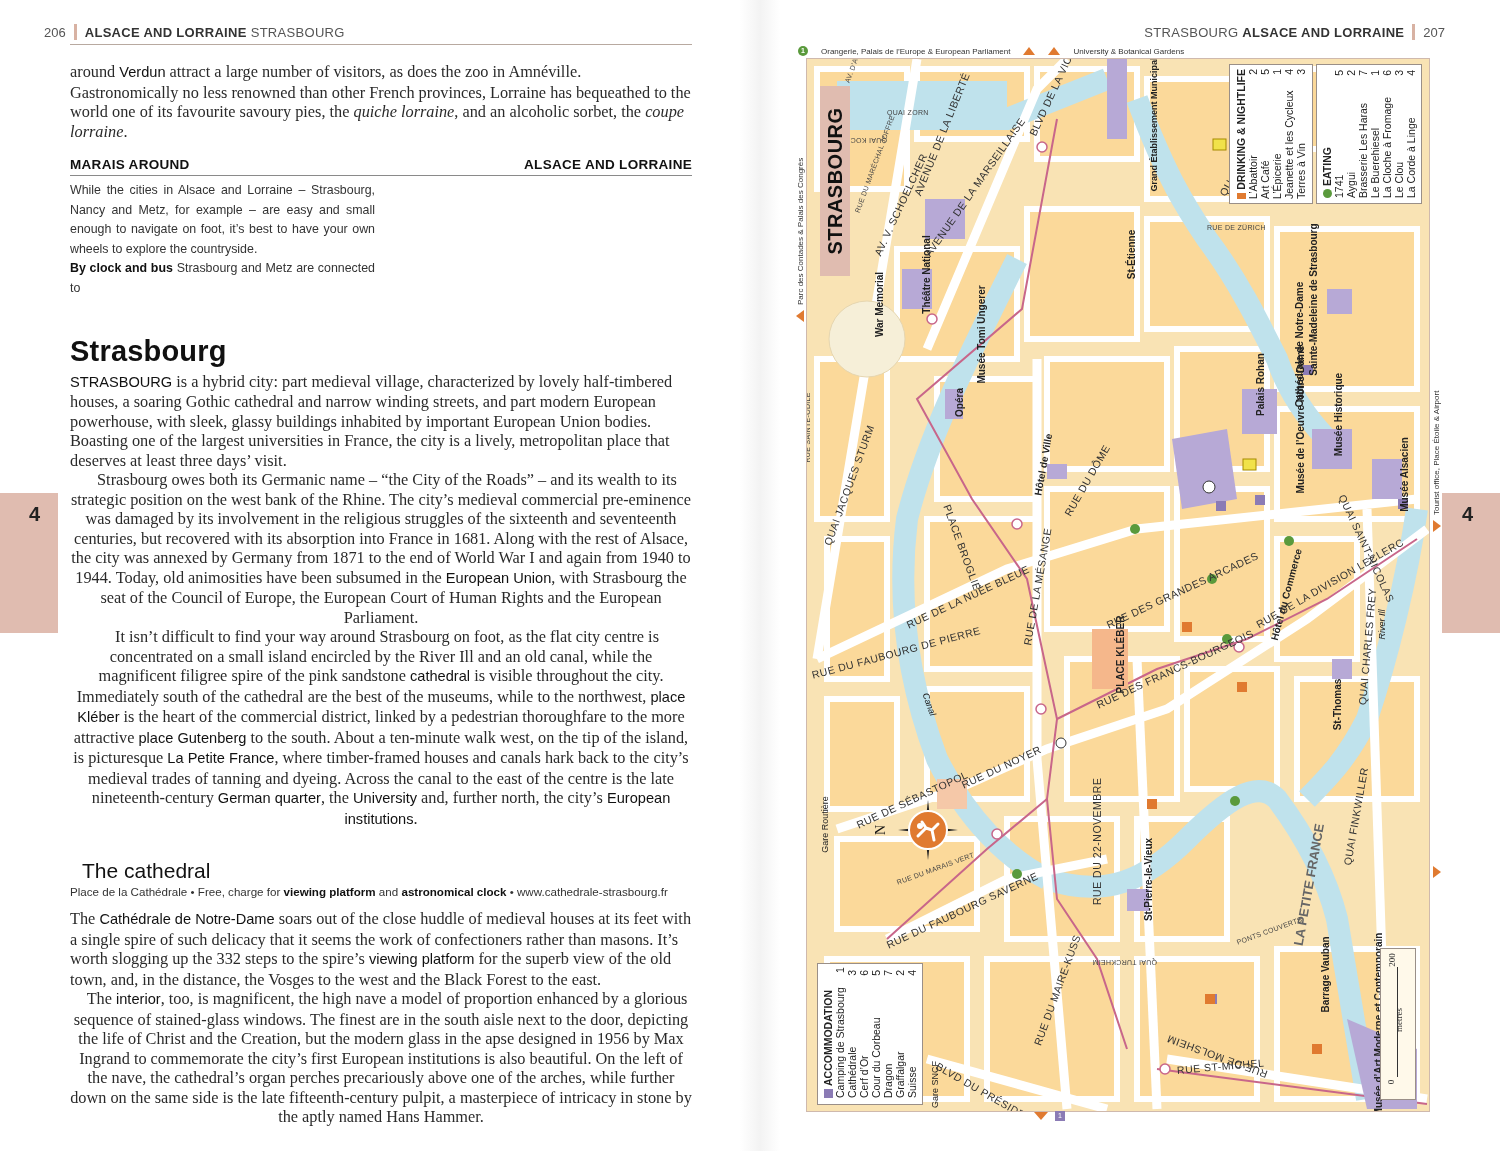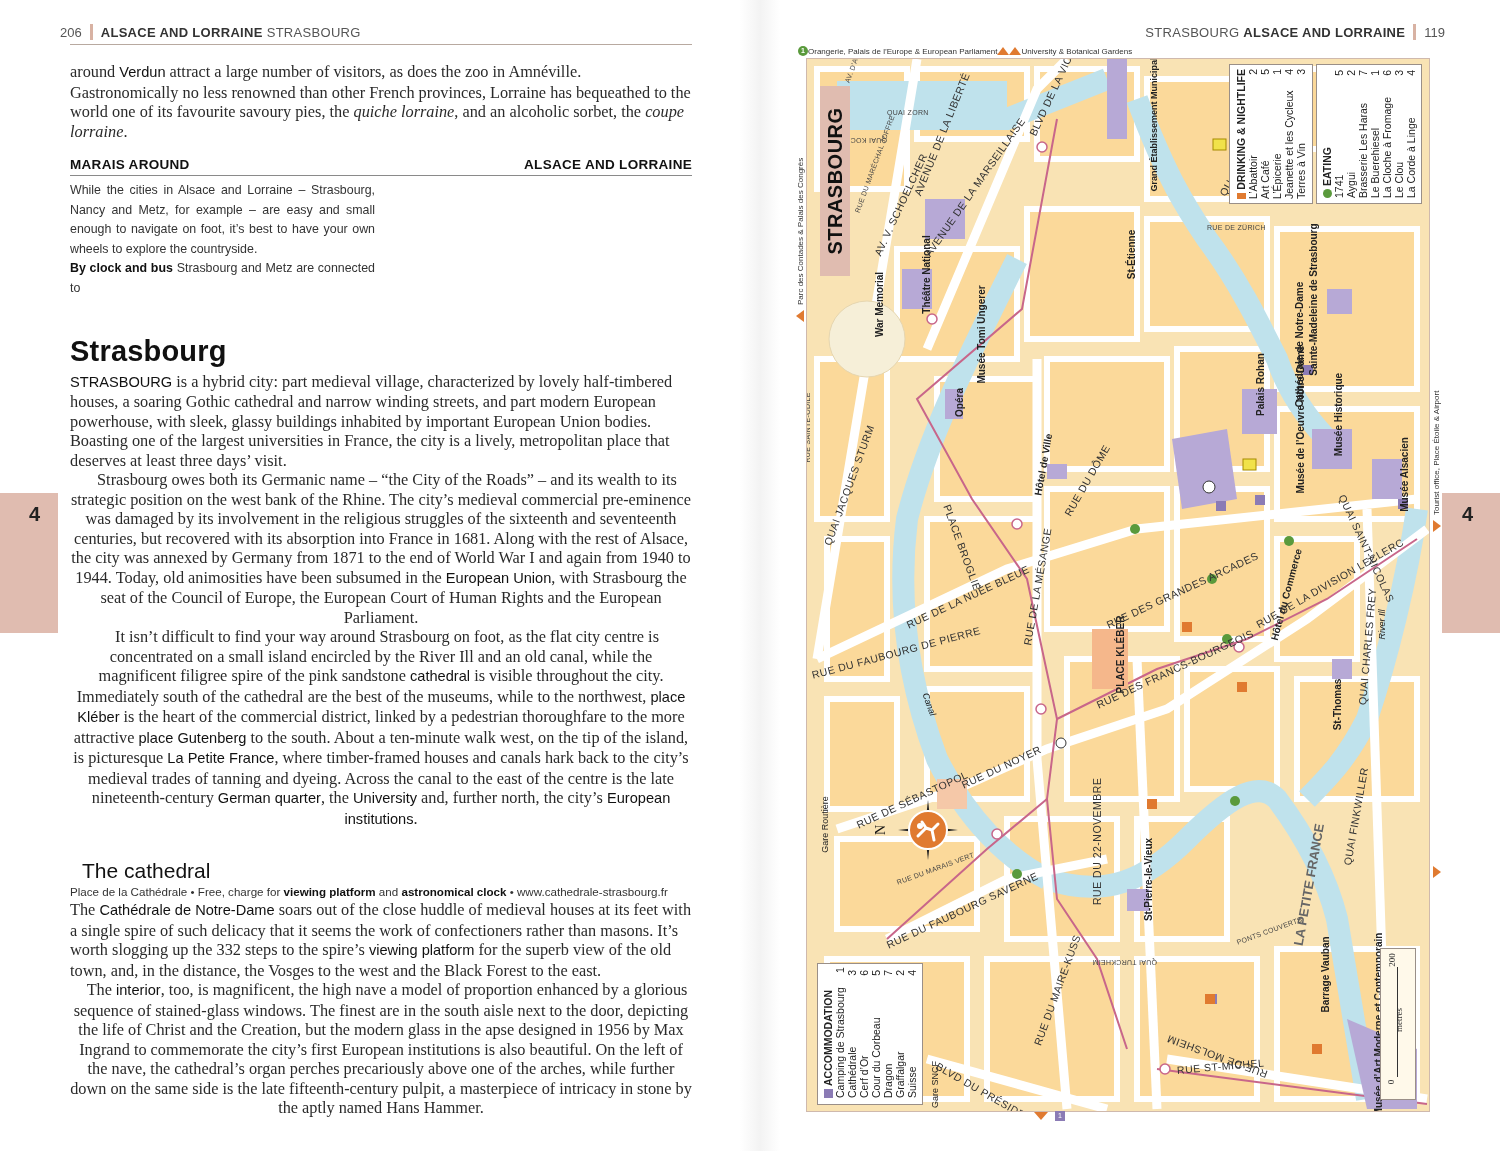--- a/index.html
+++ b/index.html
@@ -1,21 +1,21 @@
 <!DOCTYPE html>
 <html><head>
 <meta charset="utf-8">
 <style>
   html, body { margin: 0; padding: 0; background: #ffffff; }
   body { width: 1500px; height: 1151px; position: relative; overflow: hidden; font-family: "Liberation Serif", serif; color: #2a2a2a; }
   .spread-gutter { position: absolute; left: 740px; top: 0; width: 40px; height: 1151px; background: linear-gradient(to right, #ffffff, #f3f3f3 50%, #ffffff); }
 
   
   .run-head { position: absolute; top: 24px; font-family: "Liberation Sans", sans-serif; font-size: 13px; color: #333; display: flex; align-items: center; }
-  .run-head.left { left: 60px; width: 648px; }
+  .run-head.left { left: 44px; width: 648px; }
   .run-head.right { right: 55px; width: 640px; justify-content: flex-end; }
   .run-head .pnum { color: #555; font-size: 13px; }
   .run-head .bar { display: inline-block; width: 3px; height: 16px; background: #d8b2a3; margin: 0 8px; }
   .run-head .bold { font-weight: bold; letter-spacing: 0.3px; margin-right: 4px; }
   .run-head .light { font-weight: normal; color: #555; letter-spacing: 0.3px; }
   .rule-left { position: absolute; left: 70px; top: 44px; width: 622px; height: 1px; background: #b8a9a0; }
 
   
   .chap-tab { position: absolute; top: 493px; width: 58px; height: 140px; background: #e0bcb0; font-family: "Liberation Sans", sans-serif; font-weight: bold; font-size: 20px; color: #222; }
   .chap-tab.left { left: 0; }
@@ -30,27 +30,27 @@
   .kw { font-family: "Liberation Sans", sans-serif; font-size: 14.6px; color: #111; margin-top: 16px; }
   .it { font-style: italic; }
 
   .ga-head { margin-top: 16px; display: flex; justify-content: space-between; font-family: "Liberation Sans", sans-serif; font-weight: bold; font-size: 13.5px; letter-spacing: 0.3px; color: #111; border-bottom: 1px solid #8a8a8a; padding-bottom: 3px; }
   .ga-cols { display: flex; justify-content: space-between; margin-top: 5px; font-family: "Liberation Sans", sans-serif; font-size: 12.4px; line-height: 19.6px; color: #333; }
   .ga-col { width: 305px; text-align: justify; }
   .ga-col b { color: #111; }
 
   .h-city { font-family: "Liberation Sans", sans-serif; font-weight: bold; font-size: 29px; color: #111; margin: 36px 0 4px 0; letter-spacing: 0.2px; }
   .h-sub { font-family: "Liberation Sans", sans-serif; font-size: 21px; color: #111; margin: 30px 0 2px 12px; }
-  .info-line { font-family: "Liberation Sans", sans-serif; font-size: 11.6px; color: #333; margin: 2px 0 2px 0; }
+  .info-line { font-family: "Liberation Sans", sans-serif; font-size: 11.6px; color: #333; margin: 2px 0 11px 0; }
   .info-line b { color: #111; }
 
   
   .map-wrap { position: absolute; left: 806px; top: 58px; width: 622px; height: 1052px; border: 1px solid #cfb9ad; overflow: hidden; background: #f9e3b4; }
   .map-wrap svg { position: absolute; left: 0; top: 0; }
-  .map-top-note { position: absolute; left: 798px; top: 46px; font-family: "Liberation Sans", sans-serif; font-size: 8px; color: #333; display: flex; align-items: center; gap: 0; }
+  .map-top-note { position: absolute; left: 798px; top: 46px; font-family: "Liberation Sans", sans-serif; font-size: 8px; color: #333; display: flex; align-items: center; gap: 13px; }
   .num-dot { display: inline-block; width: 10px; height: 10px; border-radius: 50%; background: #5a9a3c; color: #fff; font-size: 7px; text-align: center; line-height: 10px; font-weight: bold; }
   .tri-up { display: inline-block; width: 0; height: 0; border-left: 6px solid transparent; border-right: 6px solid transparent; border-bottom: 8px solid #e07a30; }
   .side-note { position: absolute; font-family: "Liberation Sans", sans-serif; font-size: 8px; color: #333; white-space: nowrap; transform-origin: left top; }
   .tri-left { position: absolute; width: 0; height: 0; border-top: 6px solid transparent; border-bottom: 6px solid transparent; border-right: 8px solid #e07a30; }
   .tri-right { position: absolute; width: 0; height: 0; border-top: 6px solid transparent; border-bottom: 6px solid transparent; border-left: 8px solid #e07a30; }
   .tri-down { position: absolute; width: 0; height: 0; border-left: 7px solid transparent; border-right: 7px solid transparent; border-top: 8px solid #e07a30; }
 
   .city-banner { position: absolute; left: 820px; top: 86px; width: 30px; height: 190px; background: #e0bcb0; }
   .city-banner span { position: absolute; left: 50%; top: 50%; transform: translate(-50%, -50%) rotate(-90deg); font-family: "Liberation Sans", sans-serif; font-weight: bold; font-size: 20px; color: #111; letter-spacing: 0.5px; white-space: nowrap; }
 
@@ -82,21 +82,21 @@
   <span class="bar"></span>
   <span class="bold">ALSACE AND LORRAINE</span>
   <span class="light">STRASBOURG</span>
 </div>
 <div class="rule-left"></div>
 
 <div class="run-head right">
   <span class="light" style="margin-right:4px">STRASBOURG</span>
   <span class="bold" style="margin-right:0">ALSACE AND LORRAINE</span>
   <span class="bar"></span>
-  <span class="pnum">119</span>
+  <span class="pnum">207</span>
 </div>
 
 <div class="chap-tab left">
     <span>4</span>
   </div>
 <div class="chap-tab right">
     <span>4</span>
   </div>
 
 <div class="page-left">

